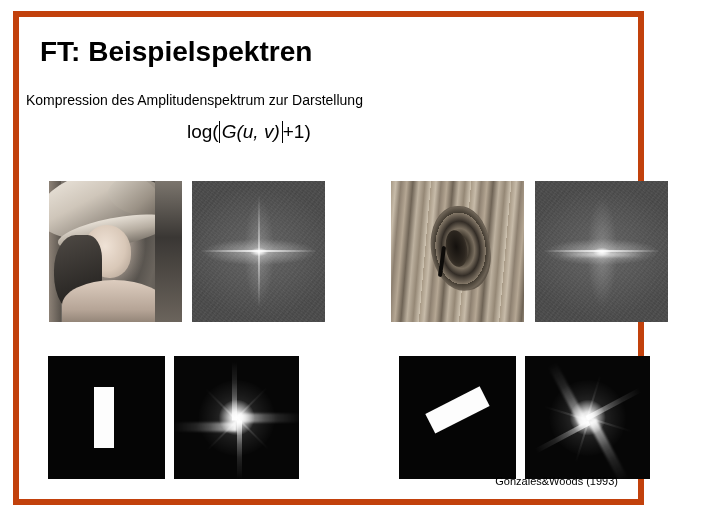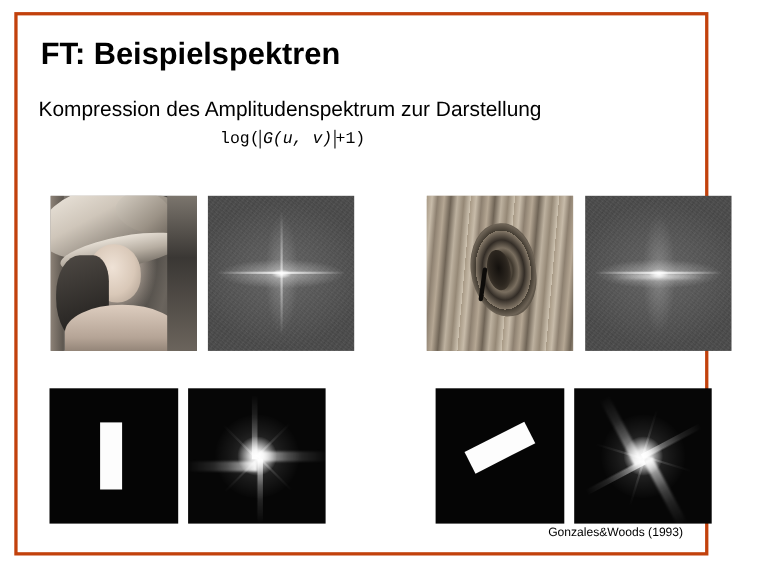--- a/index.html
+++ b/index.html
@@ -13,44 +13,44 @@
     font-family: "Liberation Sans", sans-serif;
     color: #000000;
     overflow: hidden;
   }
   .slide {
     position: absolute;
     left: 13px;
     top: 11px;
     width: 631px;
     height: 494px;
-    border: 3px solid #c2410c;
+    border: 6px solid #c2410c;
     box-sizing: border-box;
     background: #ffffff;
   }
   .title {
     position: absolute;
     left: 21px;
     top: 19px;
     font-size: 28px;
     font-weight: bold;
     letter-spacing: 0px;
   }
   .subtitle {
     position: absolute;
-    left: 19px;
+    left: 7px;
     top: 75px;
+    font-size: 14px;
+  }
+  .formula {
+    position: absolute;
+    left: 168px;
+    top: 104px;
+    font-family: Liberation Sans, sans-serif;
     font-size: 19px;
-  }
-  .formula {
-    position: absolute;
-    left: 184px;
-    top: 104px;
-    font-family: Liberation Mono, monospace;
-    font-size: 15px;
     white-space: nowrap;
   }
   .formula .it {
     font-style: italic;
   }
   .formula .bar {
     display: inline-block;
     border-left: 1.4px solid #000;
     border-right: 1.4px solid #000;
     padding: 0 2px;

